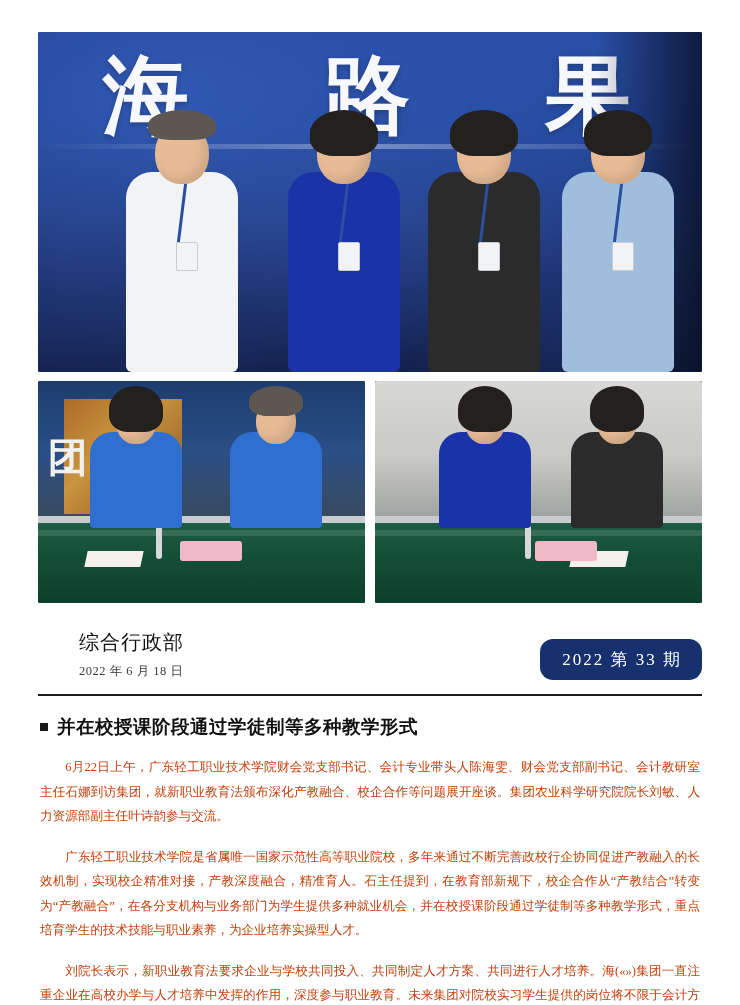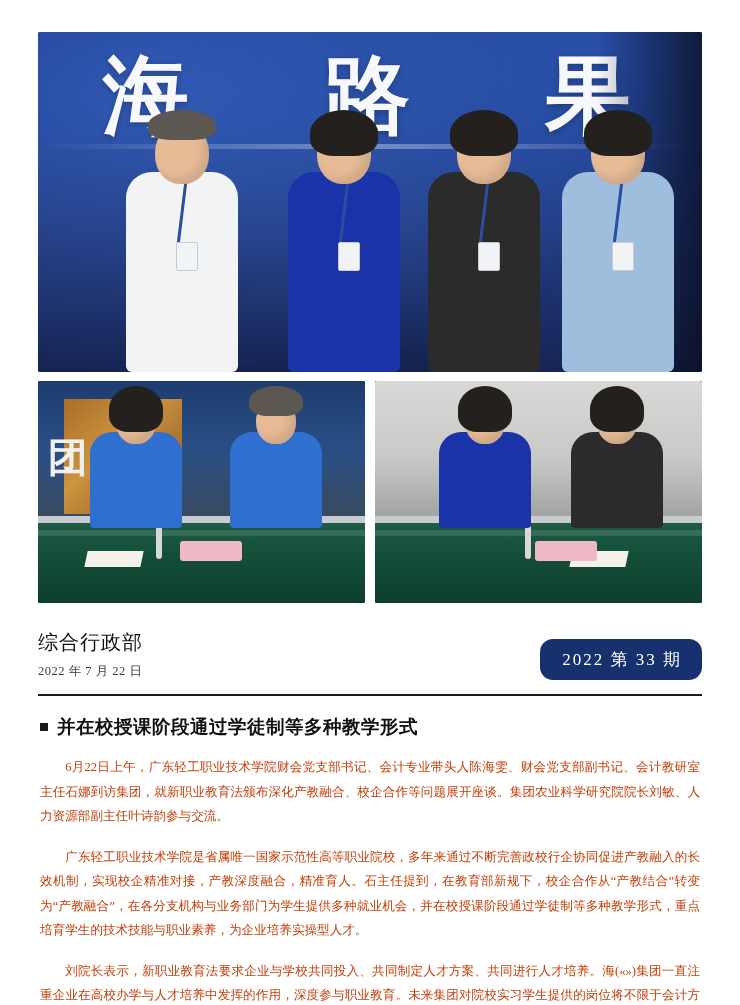--- a/index.html
+++ b/index.html
@@ -212,20 +212,21 @@
     background: #f0b9c8;
     border-radius: 3px;
   }
 
   
   .meta {
     display: flex;
     align-items: flex-end;
     justify-content: space-between;
     padding: 26px 38px 0 38px;
+    margin-left: 41px;
   }
   .dept {
     font-family: "Liberation Serif", serif;
   }
   .dept-name {
     font-size: 20px;
     color: #111;
     letter-spacing: 1px;
   }
   .dept-date {
@@ -382,21 +383,21 @@
         <div class="papers" style="left:196px;"></div>
         <div class="gift" style="left:160px;"></div>
       </div>
 
     </div>
   </div>
 
   <div class="meta">
     <div class="dept">
       <div class="dept-name">综合行政部</div>
-      <div class="dept-date">2022 年 7 月 22 日</div>
+      <div class="dept-date">2022 年 6 月 18 日</div>
     </div>
     <div class="issue">2022  第 33 期</div>
   </div>
 
   <div class="rule"></div>
 
   <div class="article">
     <div class="headline">
       <span class="bullet"></span>
       <span>并在校授课阶段通过学徒制等多种教学形式</span>

